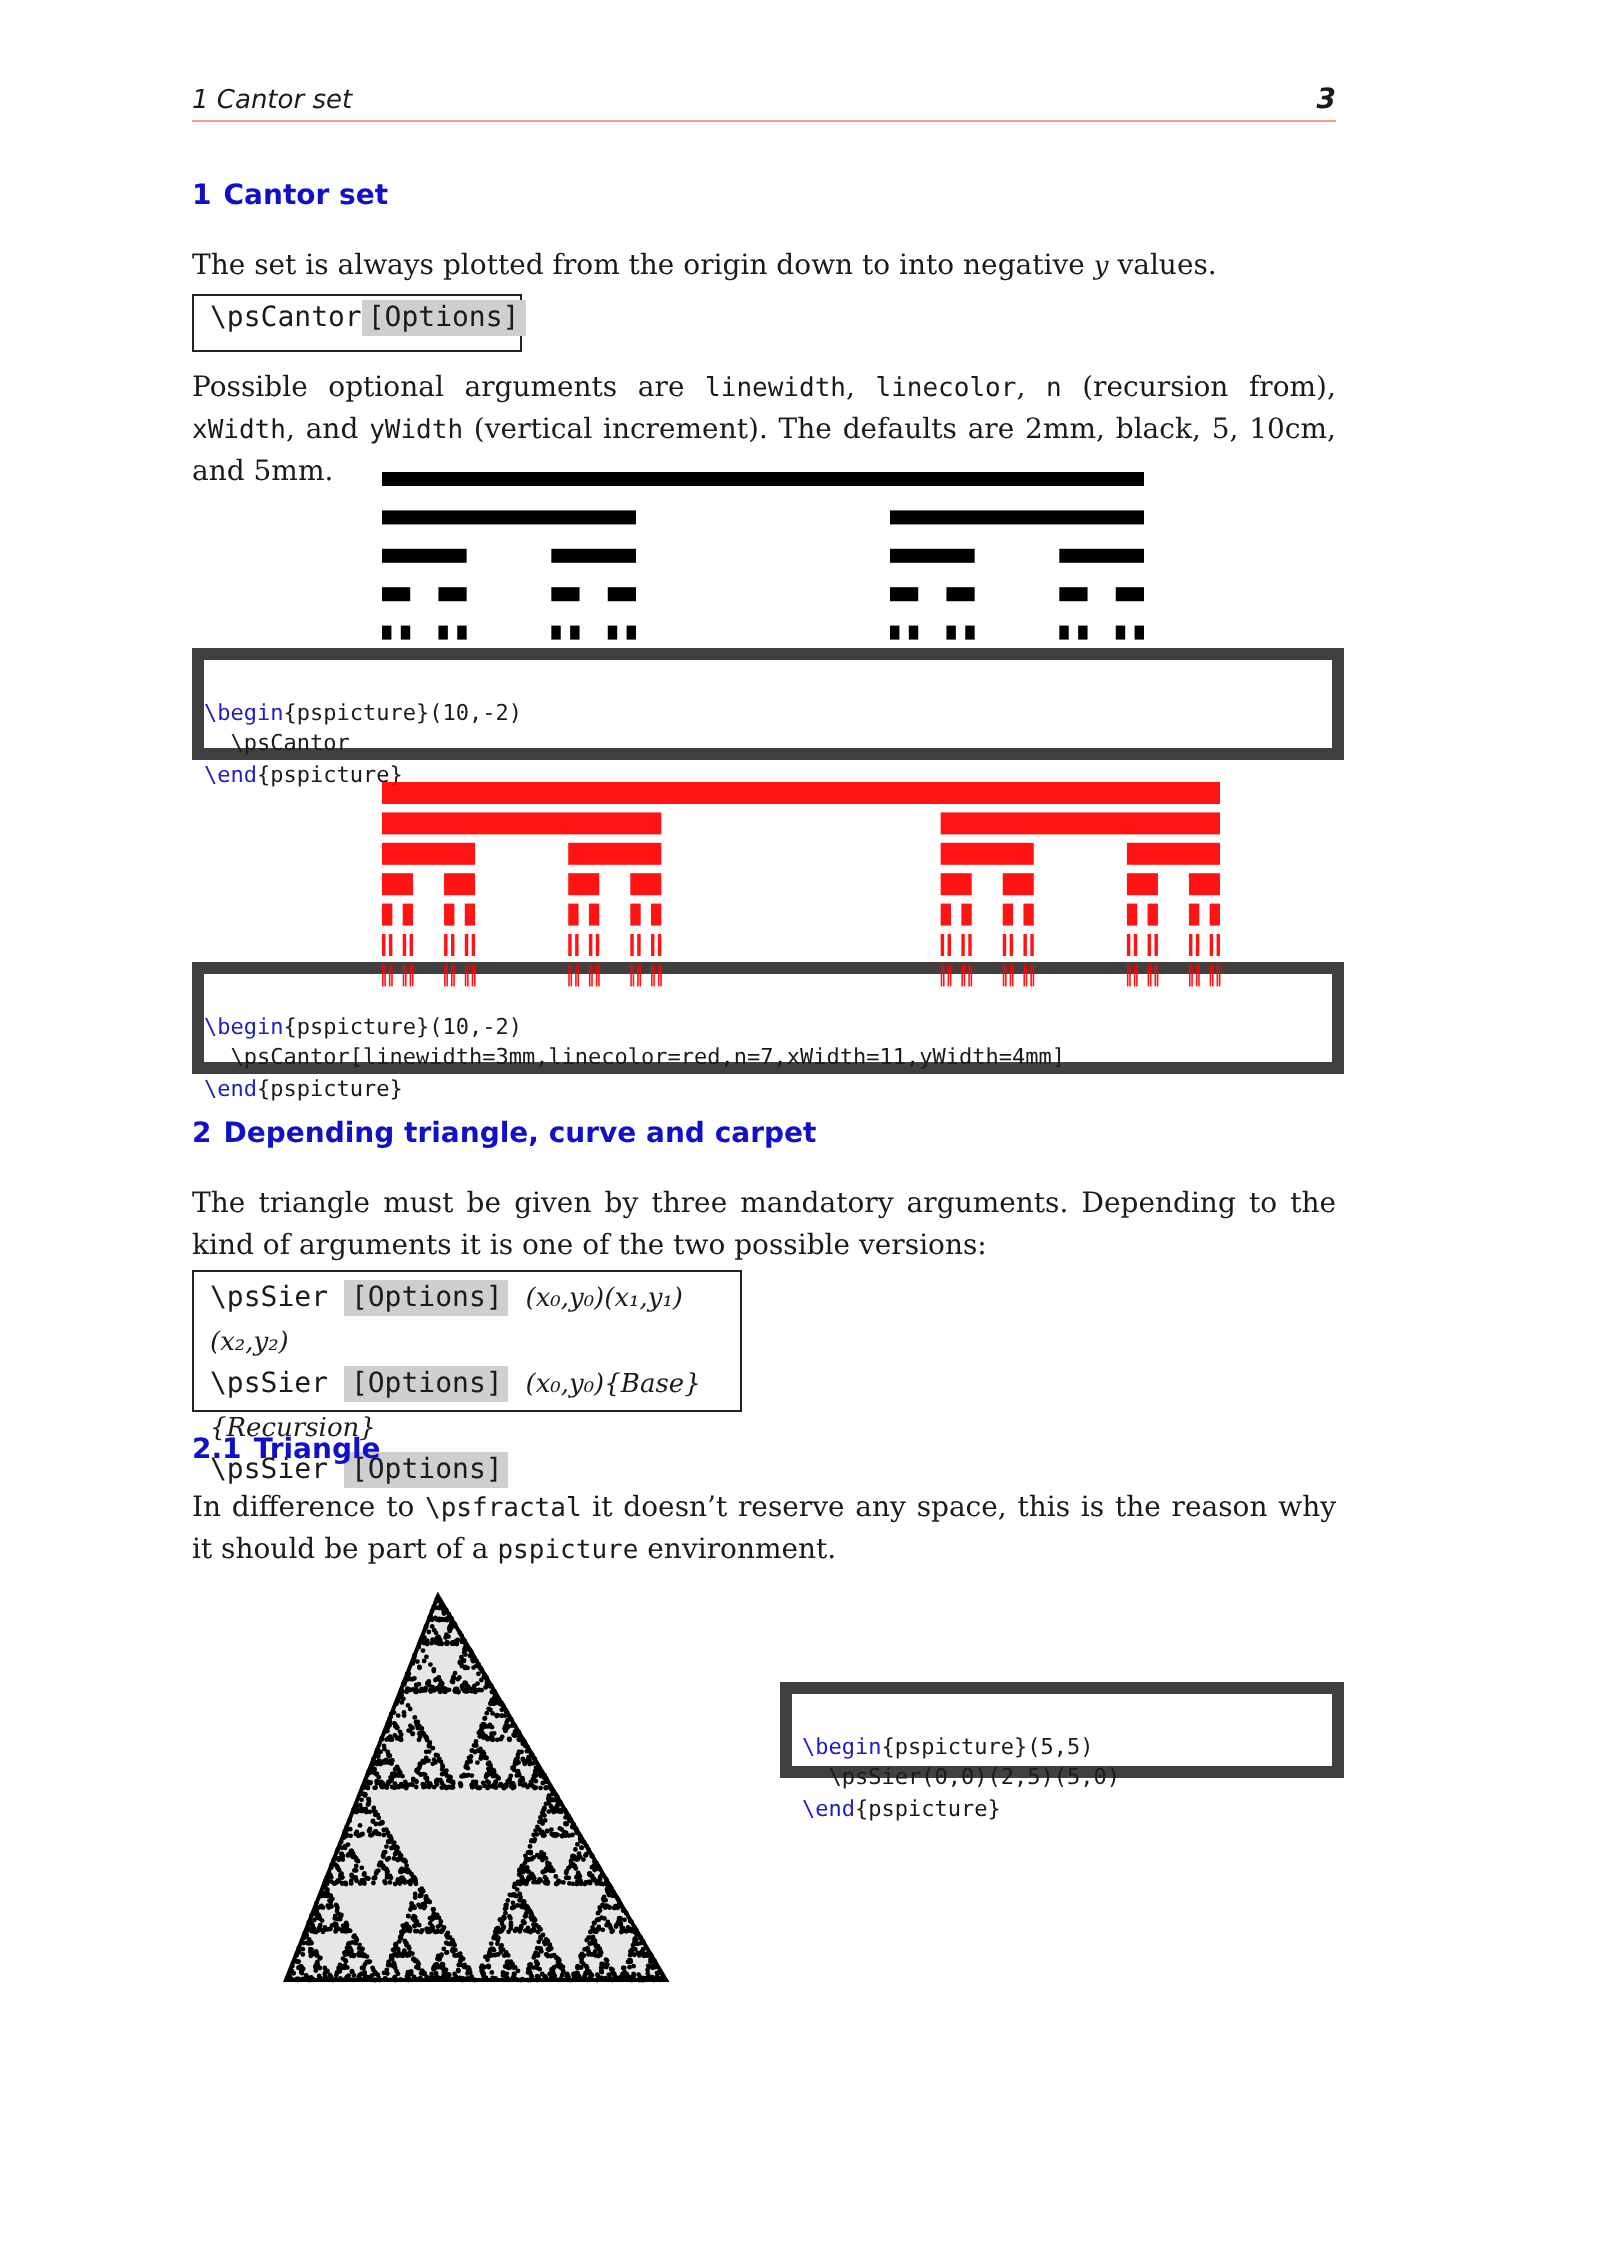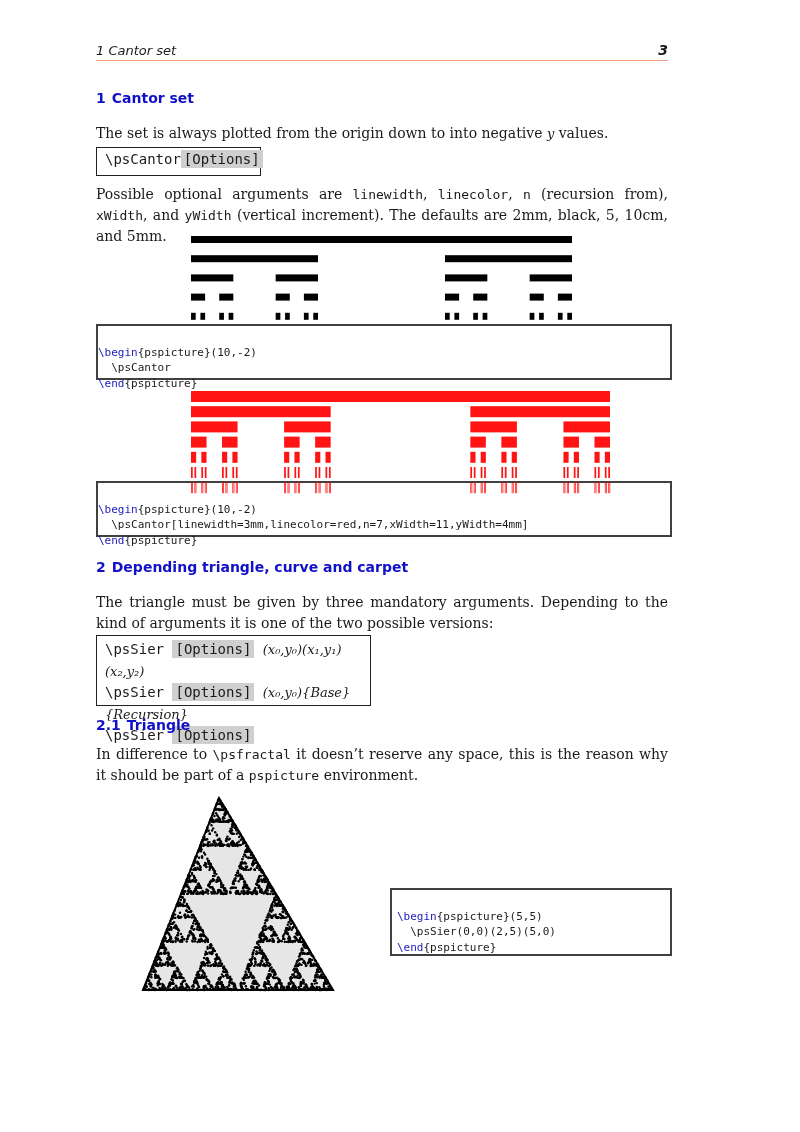--- a/index.html
+++ b/index.html
@@ -12,21 +12,21 @@
   .runhead .left { position: absolute; left: 0; top: 1px; }
   .runhead .right { position: absolute; right: 0; top: 0px; font-weight: bold; font-size: 14px; }
   .sec { font-family: "DejaVu Sans", sans-serif; font-weight: bold; color: #1010c8; font-size: 14px; }
   .sec .num { margin-right: 6px; }
   .para { font-size: 14px; line-height: 21px; width: 572px; text-align: justify; }
   .tt { font-family: "DejaVu Sans Mono", monospace; font-size: 13px; }
   .synbox { border: 1px solid #222; background: #fff; font-family: "DejaVu Sans Mono", monospace;
             font-size: 14px; padding: 3px 8px 3px 8px; box-sizing: border-box; }
   .opt { background: #cfcfcf; padding: 1px 3px 1px 3px; margin-top: 16px; }
   .math { font-family: "DejaVu Serif", serif; font-style: italic; font-size: 13px; }
-  .codebox { border: 2px solid #404040; background: transparent; font-family: "DejaVu Sans Mono", monospace;
+  .codebox { border: 6px solid #404040; background: transparent; font-family: "DejaVu Sans Mono", monospace;
              font-size: 11px; line-height: 15.5px; padding: 3px 0 3px 0; box-sizing: border-box; white-space: pre; }
   .codebox .line { padding-left: 0px; }
   .kw { color: #2020c0; }
   svg { display: block; }
 </style>
 </head>
 <body>
 
 <div class="abs runhead">
   <span class="left">1  Cantor set</span>
@@ -2821,15 +2821,15 @@
       <circle cx="206.5" cy="938.5" r="1.2"></circle>
       <circle cx="212.7" cy="868.3" r="1.2"></circle>
       <circle cx="177.9" cy="929.1" r="1.2"></circle>
       <circle cx="198.4" cy="863.6" r="1.2"></circle>
       <circle cx="208.7" cy="830.8" r="1.2"></circle>
       <circle cx="270.9" cy="910.4" r="1.2"></circle>
       <circle cx="301.9" cy="950.2" r="1.2"></circle>
     </g>
   </svg>
 
-<div class="abs codebox" style="left:390px; top:888px; width:282px; height:68px;">
+<div class="abs codebox" style="left:390px; top:841px; width:282px; height:48px;">
 <div class="line" style="padding-left:5px;"><span class="kw">\begin</span><span>{pspicture}(5,5)</span></div><div class="line" style="padding-left:5px;"><span>  \psSier(0,0)(2,5)(5,0)</span></div><div class="line" style="padding-left:5px;"><span class="kw">\end</span><span>{pspicture}</span></div>
 </div>
 
 </body></html>

